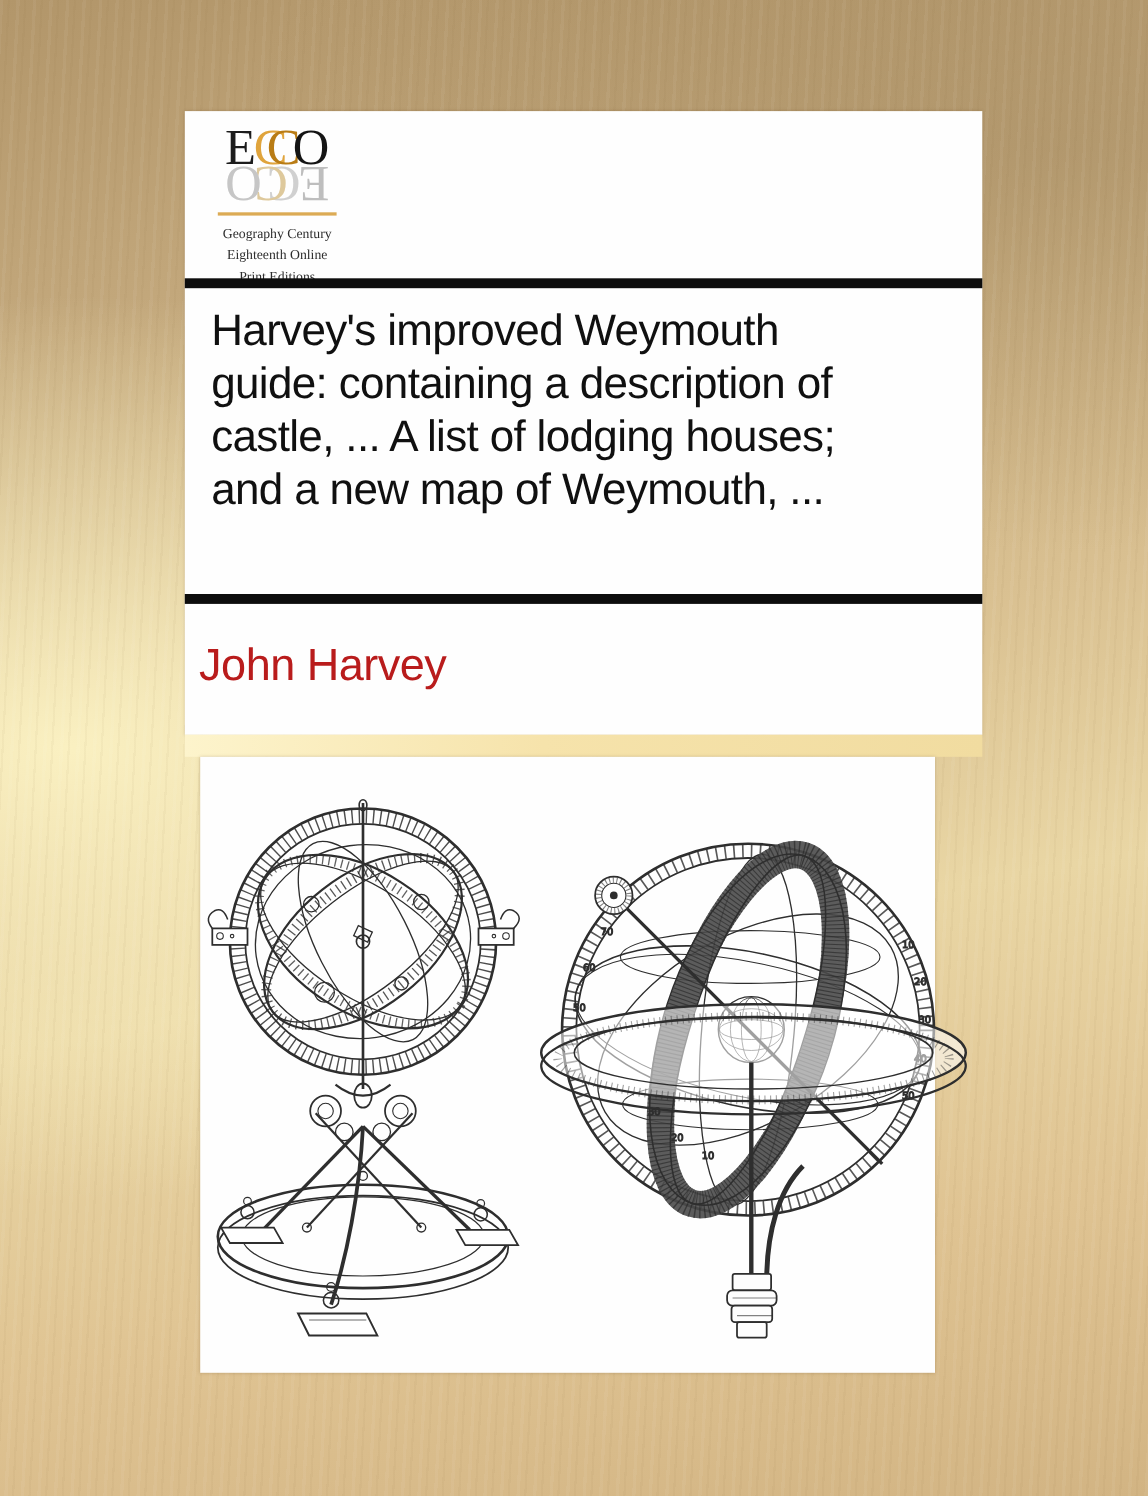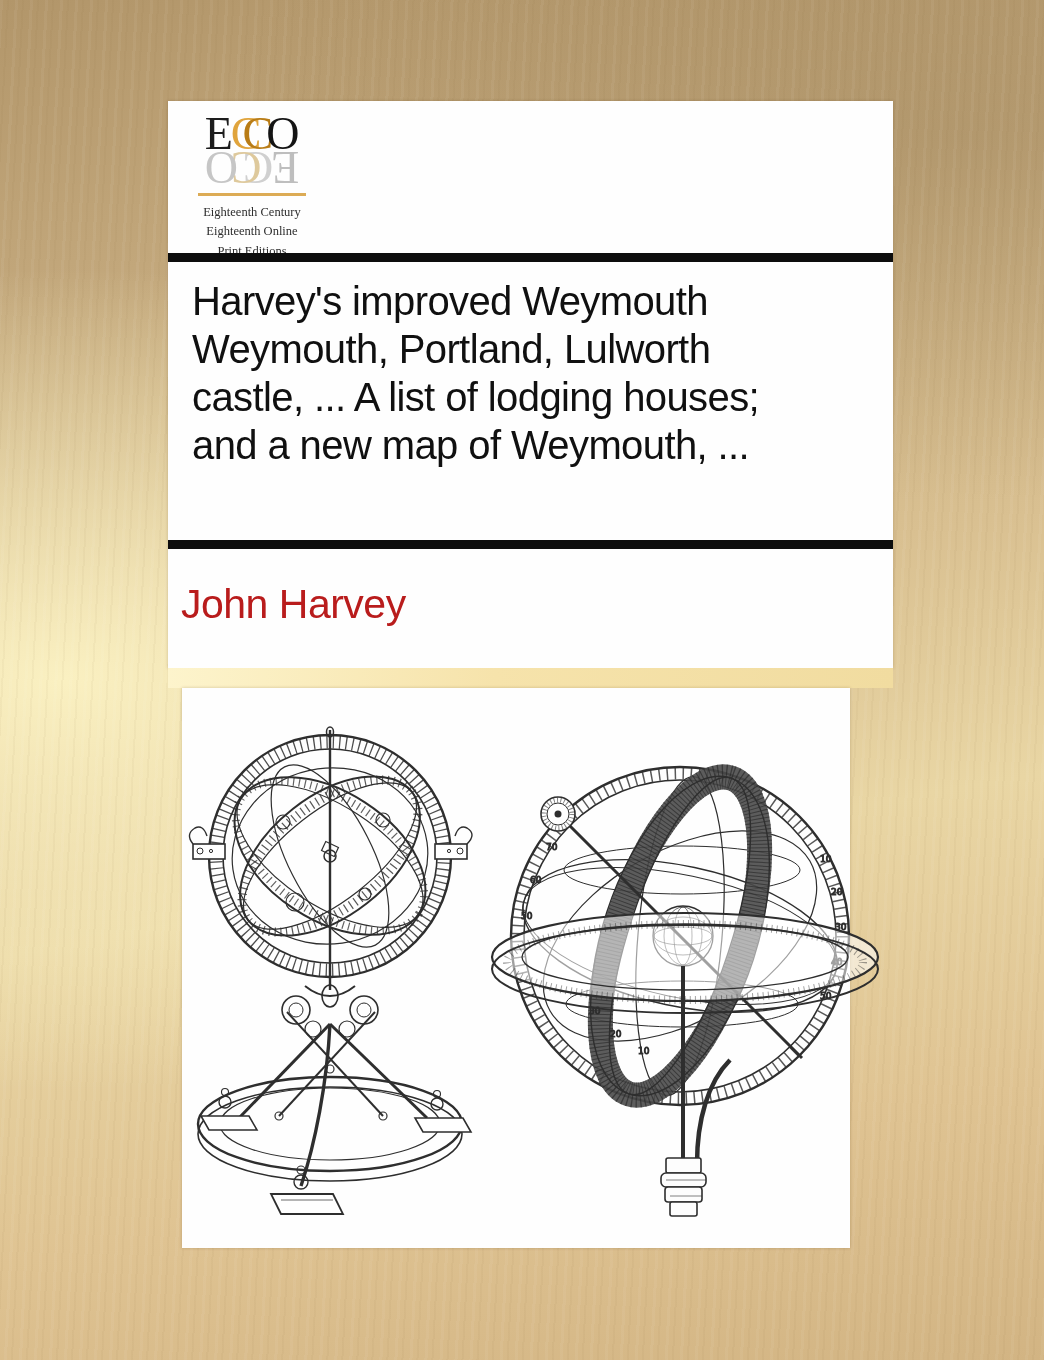--- a/index.html
+++ b/index.html
@@ -62,32 +62,32 @@
 </head>
 <body>
 
 <div class="panel" id="panel-top">
 
   <div class="logo">
     <span class="ecco-row"><span class="l-e">E</span><span class="l-c1">C</span><span class="l-c2">C</span><span class="l-o">O</span></span>
     <span class="ecco-row ecco-mirror"><span class="l-e">E</span><span class="l-c1">C</span><span class="l-c2">C</span><span class="l-o">O</span></span>
     <div class="logo-rule"></div>
     <div class="logo-tagline">
-      <div>Eighteenth Century</div>
+      <div>Geography Century</div>
       <div>Eighteenth Online</div>
       <div>Print Editions</div>
     </div>
   </div>
 
 
   <div class="black-bar" id="bar1"></div>
 
   <div class="title-block">
     <div>Harvey's improved Weymouth</div>
-    <div>Weymouth, Portland, Lulworth</div>
+    <div>guide: containing a description of</div>
     <div>castle, ... A list of lodging houses;</div>
     <div>and a new map of Weymouth, ...</div>
   </div>
 
   <div class="black-bar" id="bar2"></div>
 
   <div class="author">John Harvey</div>
 </div>
 
 <div id="gap-strip"></div>

